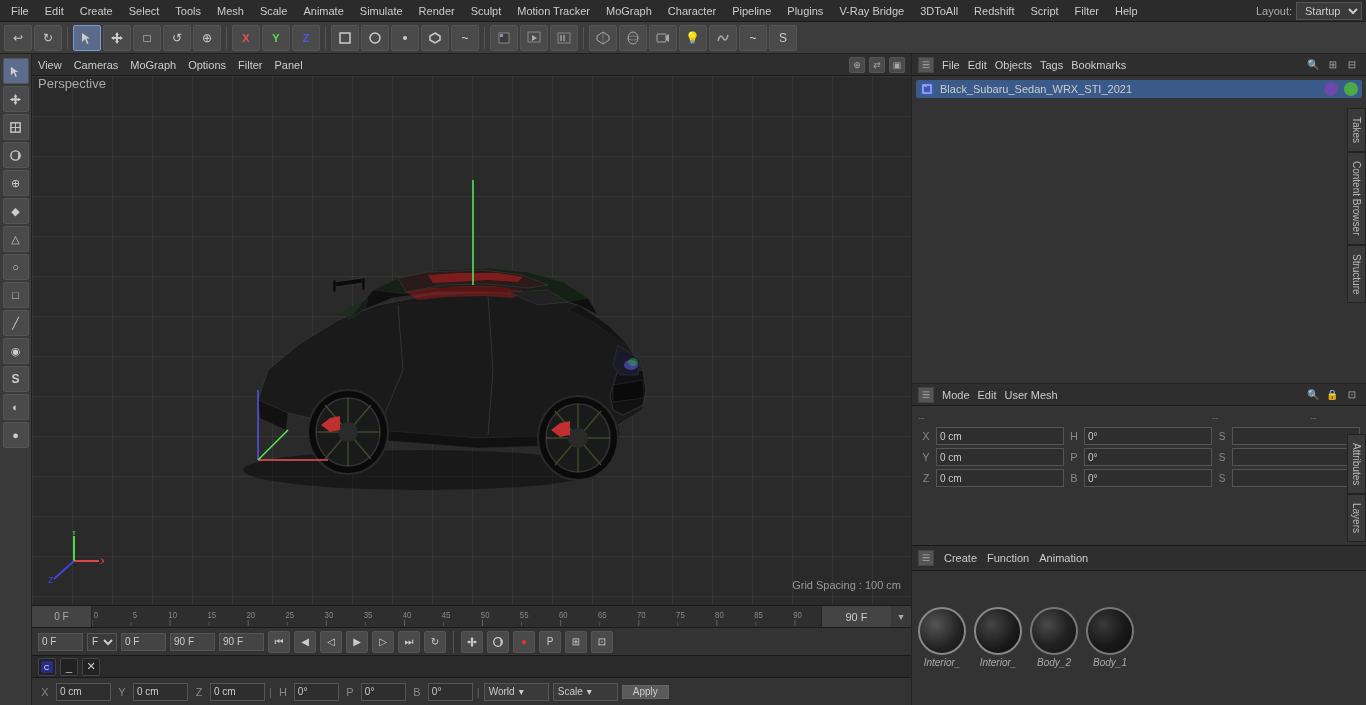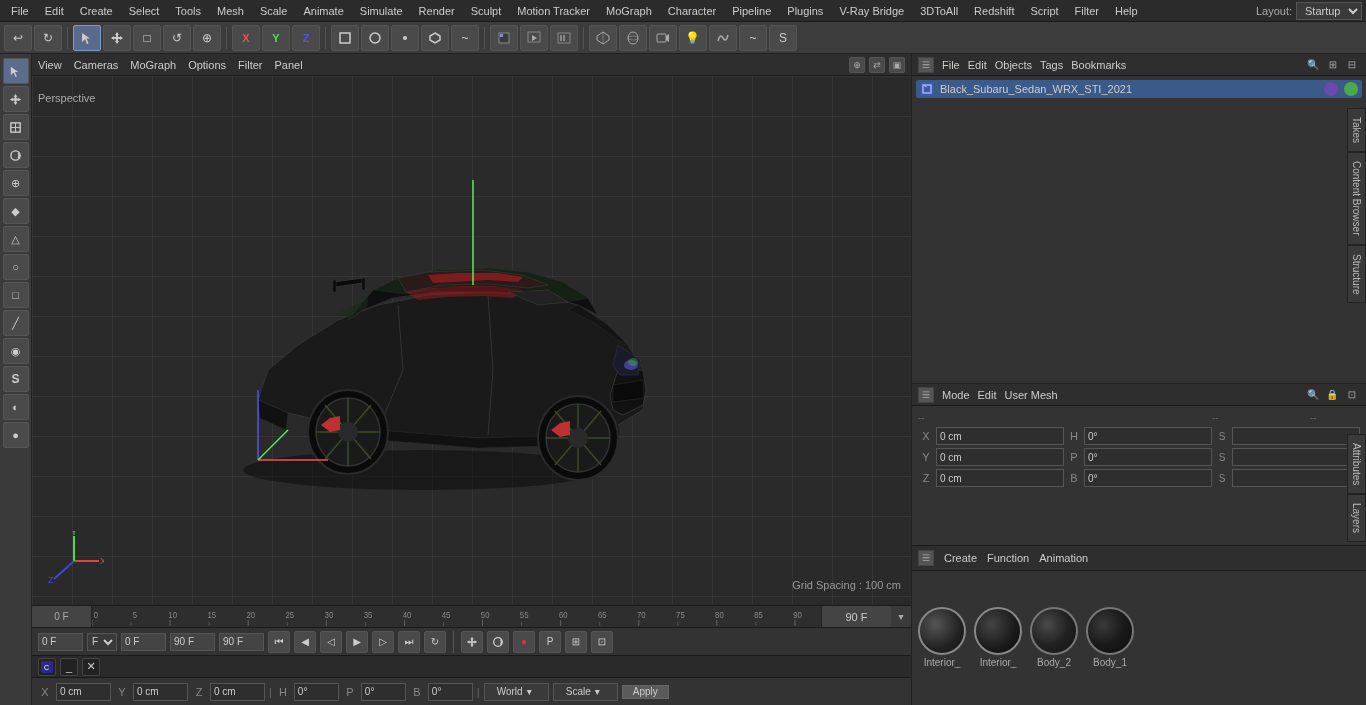--- a/index.html
+++ b/index.html
@@ -150,24 +150,24 @@
 
     
     #viewport-canvas {
       flex: 1;
       background: #2a2a2a;
       position: relative;
       overflow: hidden;
     }
     .viewport-label {
       position: absolute;
-      top: 16px;
+      top: 0;
       left: 6px;
       color: #aaa;
-      font-size: 11px;
+      font-size: 13px;
     }
     .grid-bg {
       position: absolute;
       top: 0; left: 0; right: 0; bottom: 0;
       background-image:
         linear-gradient(rgba(80,80,80,0.3) 1px, transparent 1px),
         linear-gradient(90deg, rgba(80,80,80,0.3) 1px, transparent 1px);
       background-size: 40px 40px;
     }
     .grid-spacing {
@@ -383,20 +383,21 @@
       align-items: center;
       padding: 4px 6px;
       gap: 8px;
       overflow-x: auto;
     }
     .mat-item {
       display: flex;
       flex-direction: column;
       align-items: center;
       cursor: pointer;
+      font-style: italic;
     }
     .mat-ball {
       width: 48px;
       height: 48px;
       border-radius: 50%;
       border: 1px solid #555;
     }
     .mat-ball.interior {
       background: radial-gradient(circle at 35% 35%, #555, #222 60%, #111);
       border: 2px solid #888;
@@ -457,21 +458,21 @@
       font-size: 11px;
       width: 14px;
       text-align: center;
     }
     .transform-dropdown {
       height: 18px;
       background: #3a3a3a;
       border: 1px solid #555;
       color: #ccc;
       font-size: 10px;
-      padding: 0 12px;
+      padding: 0 4px;
       display: flex;
       align-items: center;
       gap: 4px;
       cursor: pointer;
       min-width: 65px;
     }
     .transform-apply {
       height: 14px;
       background: #5a5a5a;
       border: 1px solid #666;

